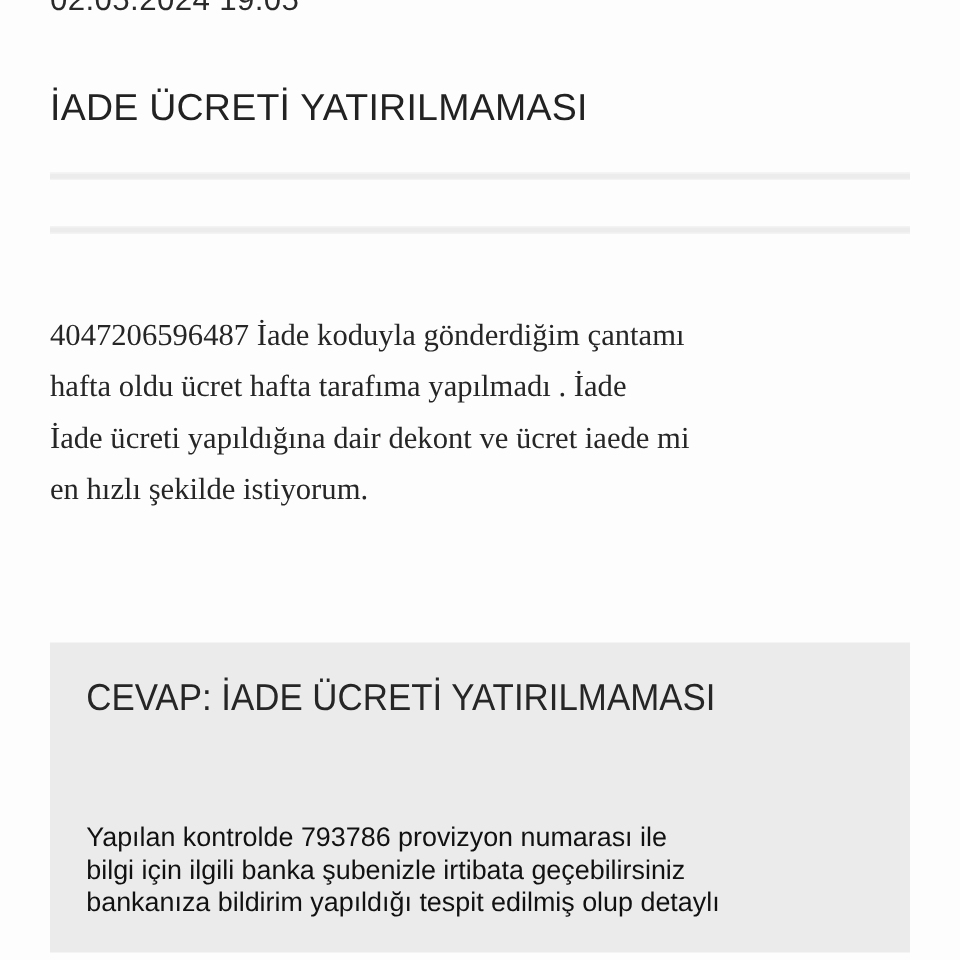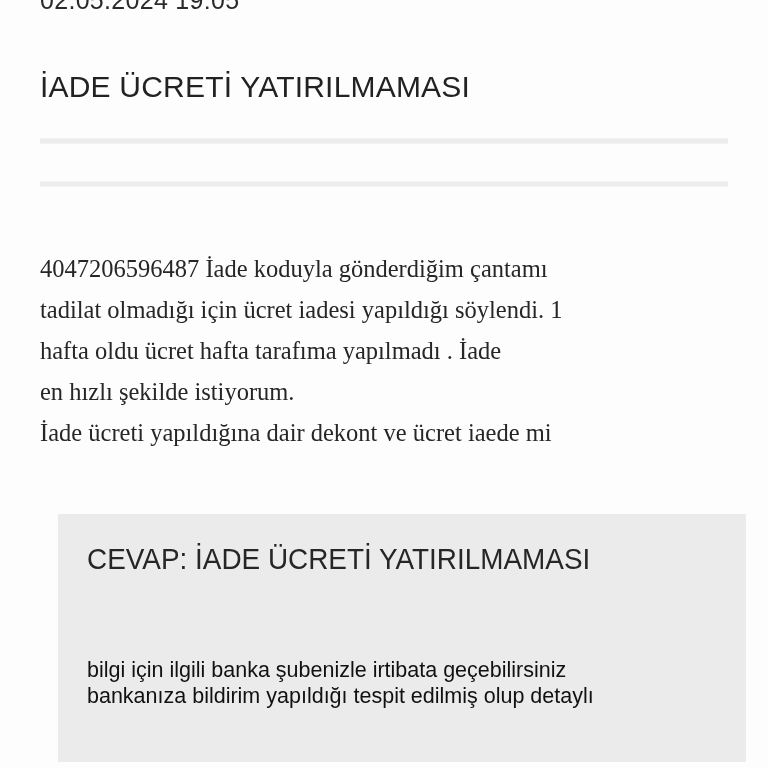--- a/index.html
+++ b/index.html
@@ -57,21 +57,20 @@
       margin: 0;
     }
     .message-body span { display: block; white-space: nowrap; font-family: Liberation Serif, serif; }
     .answer-box {
       position: absolute;
       left: 40px;
       top: 514px;
       width: 688px;
       height: 248px;
       background: #ebebeb;
-      margin-left: 18px;
     }
     .answer-title {
       position: absolute;
       left: 29px;
       top: 28px;
       font-size: 30px;
       color: #262626;
       white-space: nowrap;
       margin: 0;
       font-weight: normal;
@@ -94,25 +93,25 @@
 
 <div class="timestamp">02.05.2024 19:05</div>
 
 <h1 class="title">İADE ÜCRETİ YATIRILMAMASI</h1>
 
 <div class="divider d1"></div>
 <div class="divider d2"></div>
 
 <div class="message-body">
   <span>4047206596487 İade koduyla gönderdiğim çantamı</span>
-  <span>tadilat olmadığı için ücret iadesi yapıldığı söylendi. 1</span>
   <span>hafta oldu ücret hafta tarafıma yapılmadı . İade</span>
+  <span>İade ücreti yapıldığına dair dekont ve ücret iaede mi</span>
   <span>en hızlı şekilde istiyorum.</span>
-  <span>İade ücreti yapıldığına dair dekont ve ücret iaede mi</span>
 </div>
 
 <div class="answer-box">
   <h2 class="answer-title">CEVAP: İADE ÜCRETİ YATIRILMAMASI</h2>
   <div class="answer-text">
+    <span>Yapılan kontrolde 793786 provizyon numarası ile</span>
     <span>bilgi için ilgili banka şubenizle irtibata geçebilirsiniz</span>
     <span>bankanıza bildirim yapıldığı tespit edilmiş olup detaylı</span>
   </div>
 </div>
 
 </body></html>

